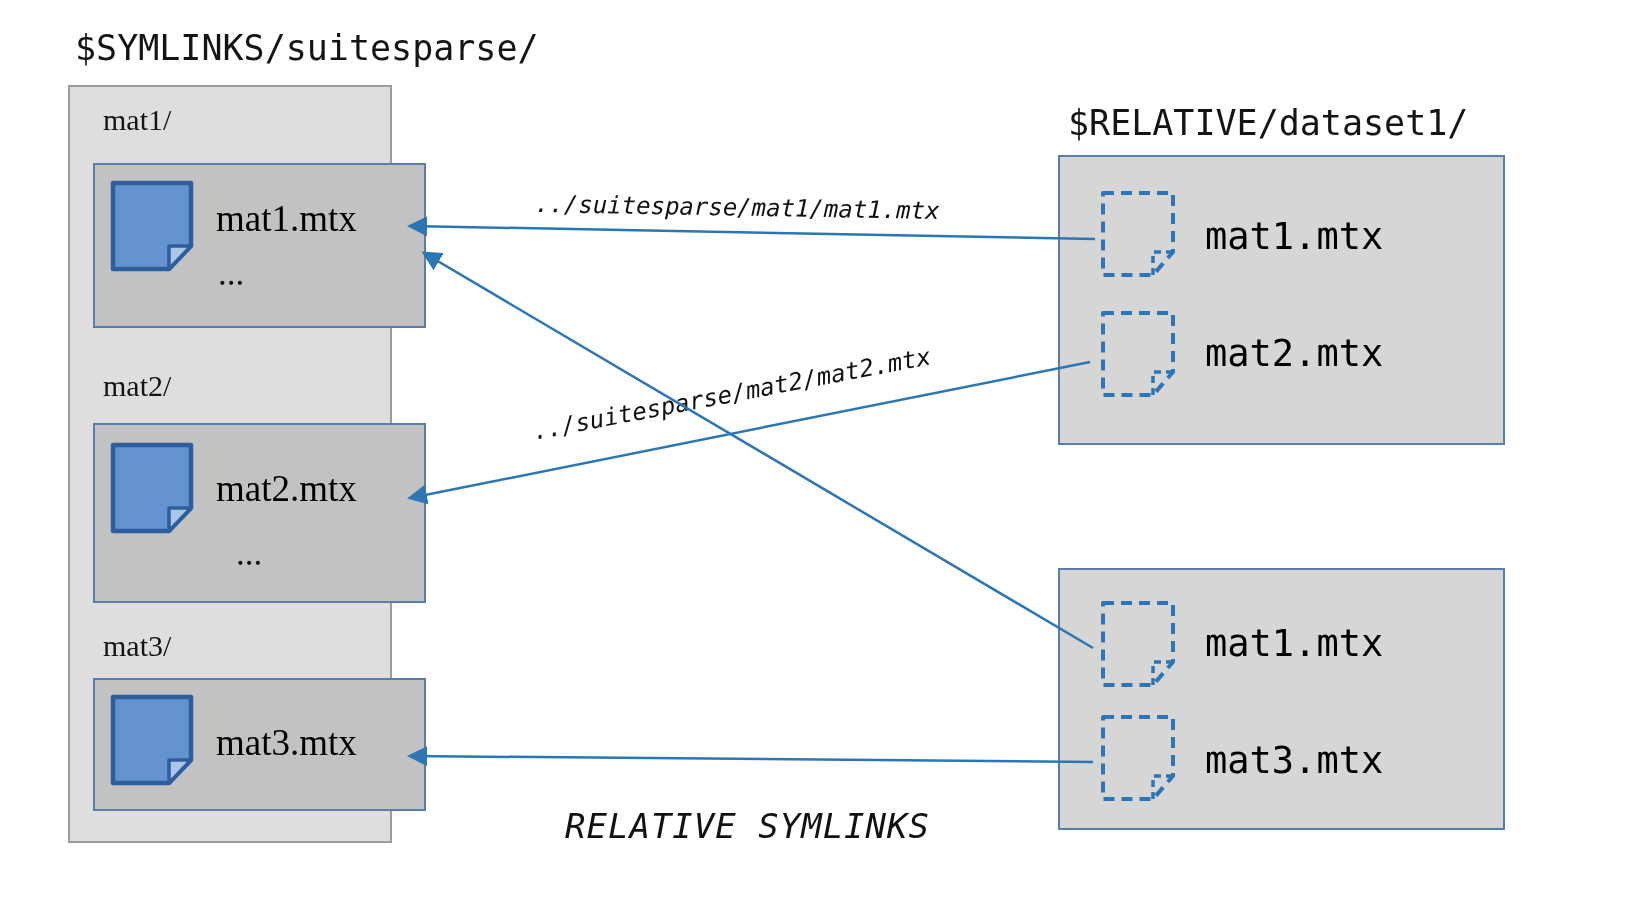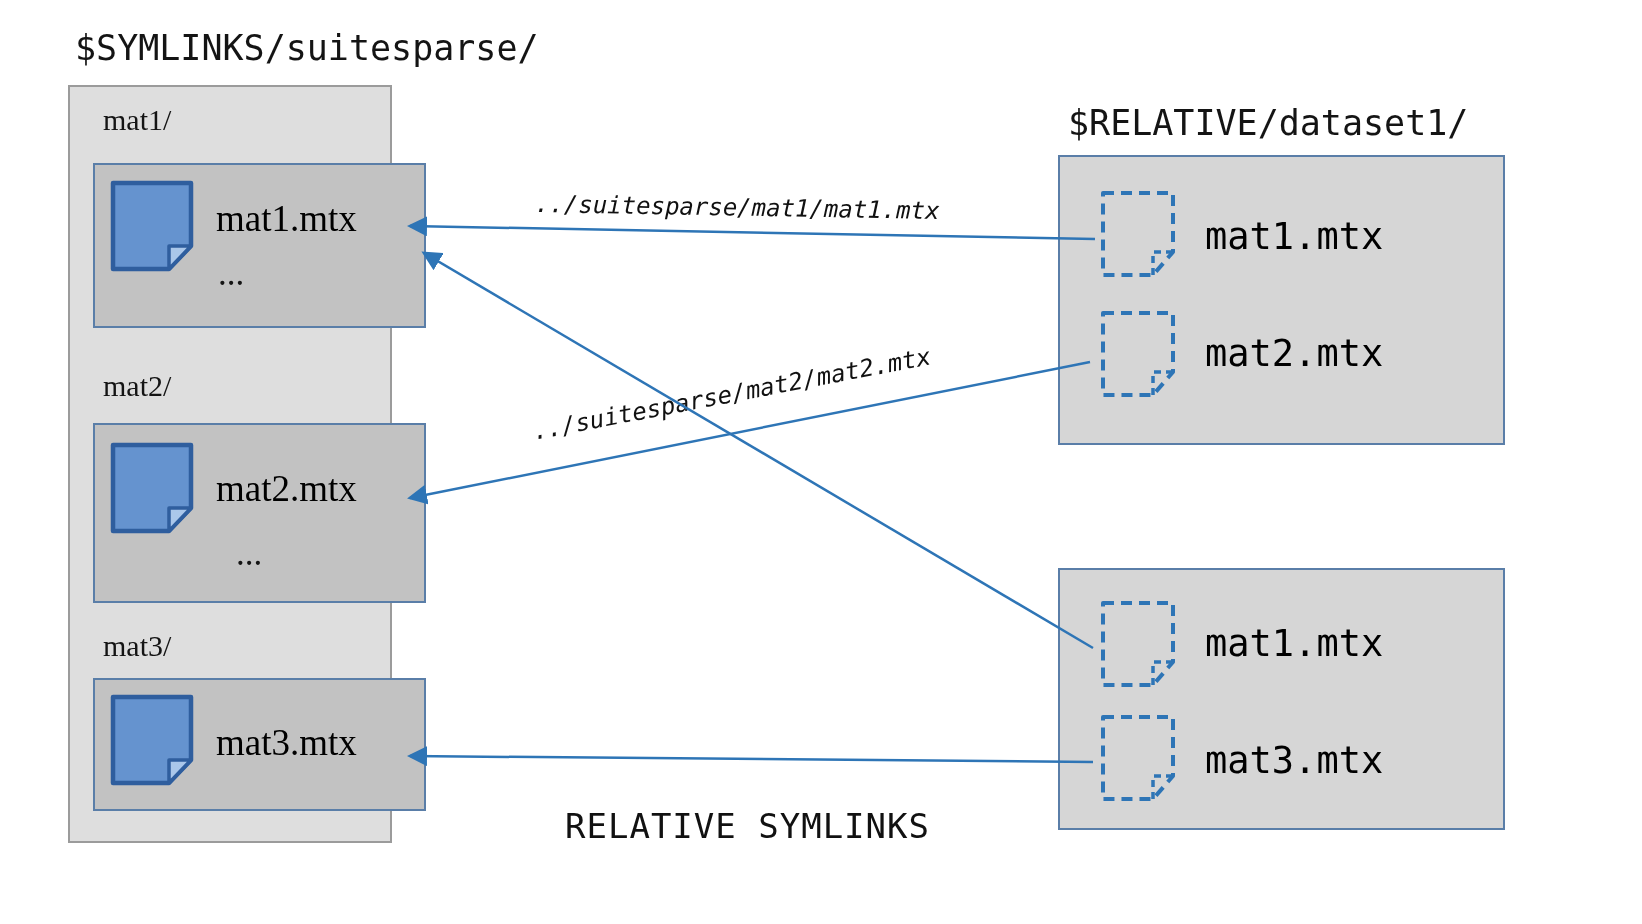--- a/index.html
+++ b/index.html
@@ -35,21 +35,21 @@
   .file-name {
     font-size: 37px; line-height: 38px; white-space: nowrap; color: #000000;
   }
   .ellipsis-text {
     font-size: 35px; line-height: 38px; white-space: nowrap; color: #141414;
   }
   .link-label {
     font-size: 24px; line-height: 28px; font-style: italic; white-space: nowrap; color: #111;
   }
   .caption {
-    font-size: 34px; line-height: 40px; letter-spacing: 1px;
+    font-size: 34px; line-height: 40px; font-style: italic; letter-spacing: 1px;
     white-space: nowrap; color: #111;
   }
 
   .outer-box {
     background: var(--outer-fill);
     border: 2px solid var(--outer-border);
   }
   .inner-box {
     background: var(--inner-fill);
     border: 2px solid var(--box-border);

